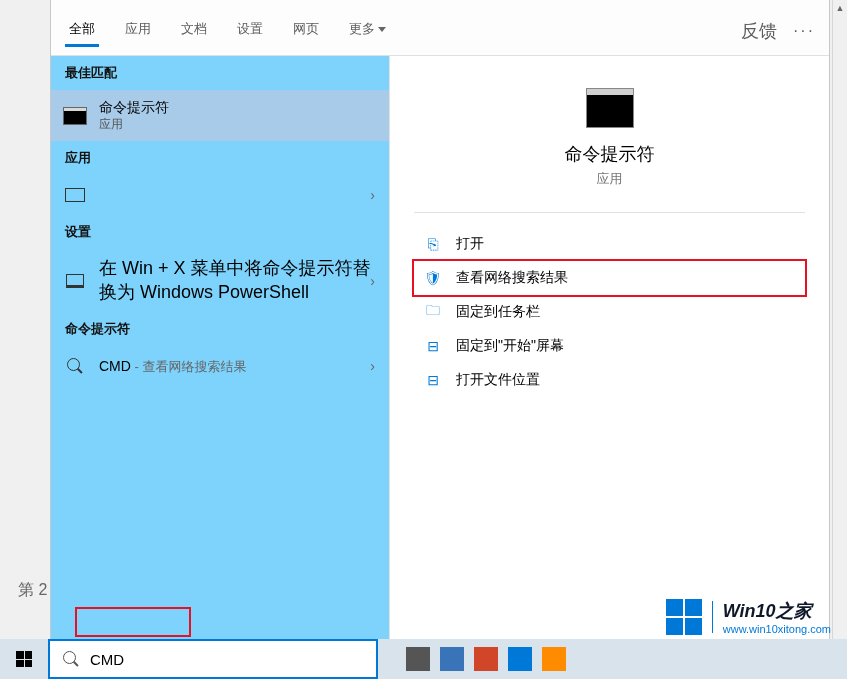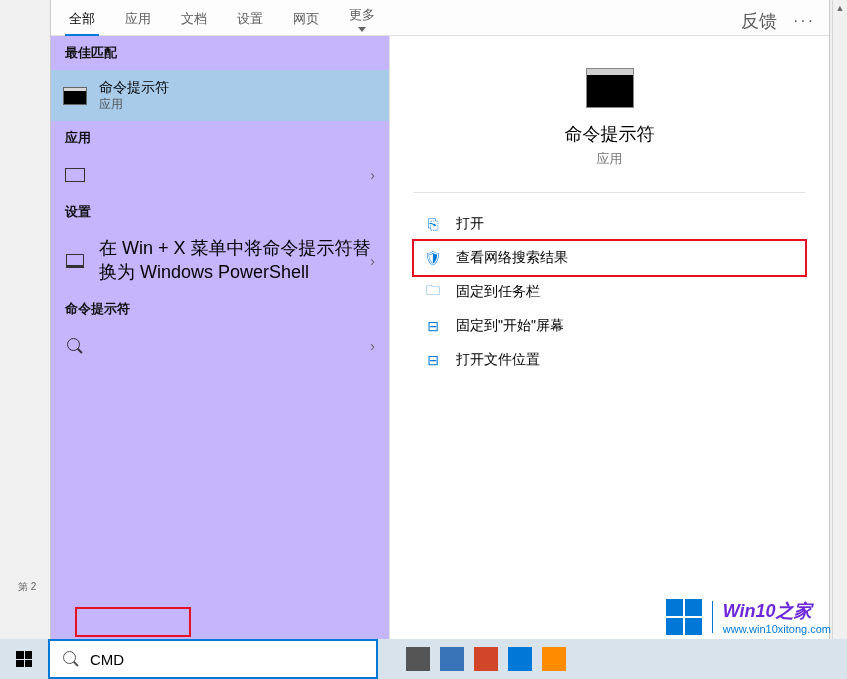--- a/index.html
+++ b/index.html
@@ -1,30 +1,30 @@
 <!DOCTYPE html>
 <html><head>
   <meta charset="utf-8">
   <style>
     * { box-sizing: border-box; margin: 0; padding: 0; }
     body { font-family: "Microsoft YaHei", "Segoe UI", sans-serif; font-size: 13px; color: #000; background: #f0f0f0; width: 847px; height: 679px; overflow: hidden; position: relative; }
     
     .search-panel { position: absolute; left: 50px; top: 0; width: 780px; height: 640px; background: #fdfdfd; display: flex; flex-direction: column; border: 1px solid #c8c8c8; border-top: none; }
     
-    .filter-tabs { display: flex; align-items: center; padding: 6px 14px 0 14px; border-bottom: 1px solid #e0e0e0; height: 36px; }
+    .filter-tabs { display: flex; align-items: center; padding: 6px 14px 0 14px; border-bottom: 1px solid #e0e0e0; height: 56px; }
     .filter-tab { padding: 6px 4px; margin-right: 22px; font-size: 13px; color: #5c5c5c; cursor: pointer; border-bottom: 3px solid transparent; }
     .filter-tab.active { color: #000; border-bottom: 3px solid #0078d7; font-weight: 500; }
-    .filter-more { display: flex; align-items: center; gap: 3px; flex-direction: column; }
+    .filter-more { display: flex; align-items: center; gap: 3px; }
     .filter-spacer { flex: 1; }
     .feedback { margin-right: 16px; color: #5c5c5c; font-size: 18px; }
     .ellipsis { color: #5c5c5c; font-size: 16px; letter-spacing: 2px; cursor: pointer; }
     
     .panel-body { display: flex; flex: 1; overflow: hidden; }
     
-    .left-col { width: 338px; background: #c4b5fd; overflow-y: auto; }
+    .left-col { width: 338px; background: #7dd3fc; overflow-y: auto; }
     .section-header { padding: 8px 14px; font-size: 13px; font-weight: 600; color: #111; }
     
     .result-item { display: flex; align-items: center; padding: 8px 12px; cursor: pointer; position: relative; }
     .result-item.selected { background: #a8cbe9; }
     .result-item .icon-slot { width: 24px; height: 24px; margin-right: 12px; display: flex; align-items: center; justify-content: center; flex-shrink: 0; }
     .cmd-icon-sm { width: 24px; height: 18px; background: #000; border: 1px solid #666; }
     .cmd-icon-sm::before { content: ""; display: block; width: 100%; height: 3px; background: #d8d8d8; }
     .result-text { flex: 1; }
     .result-title { font-size: 14px; color: #000; line-height: 1.3; }
     .result-sub { font-size: 12px; color: #555; }
@@ -41,21 +41,21 @@
     .cmd-icon-lg { width: 48px; height: 40px; background: #000; border: 1px solid #888; margin-bottom: 14px; }
     .cmd-icon-lg::before { content: ""; display: block; width: 100%; height: 6px; background: #d0d0d0; }
     .preview-title { font-size: 18px; color: #000; margin-bottom: 4px; font-weight: 400; }
     .preview-sub { font-size: 13px; color: #777; }
     
     .actions { padding-top: 14px; }
     .action-item { display: flex; align-items: center; padding: 8px 10px; cursor: pointer; font-size: 14px; color: #000; }
     .action-item .action-icon { width: 18px; height: 18px; margin-right: 14px; display: flex; align-items: center; justify-content: center; color: #0078d7; font-size: 14px; }
     .action-highlight { border: 2px solid #e81123; margin: -2px; }
     
-    .page-label { position: absolute; left: 18px; top: 580px; font-size: 10px; color: #666; }
+    .page-label { position: absolute; left: 18px; top: 580px; font-size: 16px; color: #666; }
     
     .taskbar { position: absolute; left: 0; bottom: 0; width: 847px; height: 40px; background: #d9e3ec; display: flex; align-items: center; }
     .start-btn { width: 48px; height: 40px; display: flex; align-items: center; justify-content: center; cursor: pointer; }
     .win-logo { width: 16px; height: 16px; display: grid; grid-template-columns: 1fr 1fr; grid-template-rows: 1fr 1fr; gap: 1px; }
     .win-logo span { background: #000; }
     
     .search-box { width: 330px; height: 40px; border: 2px solid #0078d7; background: #fff; display: flex; align-items: center; padding: 0 12px; }
     .search-box .search-glyph { margin-right: 10px; }
     .search-box .search-glyph::before { border-color: #555; }
     .search-box .search-glyph::after { background: #555; }
@@ -67,21 +67,21 @@
     .task-icon.a { background: #555; }
     .task-icon.b { background: #3a74b8; }
     .task-icon.c { background: #d14628; }
     .task-icon.d { background: #0078d7; }
     .task-icon.e { background: #ff8c00; }
     
     .watermark { position: absolute; right: 16px; bottom: 44px; display: flex; align-items: center; gap: 10px; }
     .wm-logo { width: 36px; height: 36px; display: grid; grid-template-columns: 1fr 1fr; grid-template-rows: 1fr 1fr; gap: 2px; }
     .wm-logo span { background: #0078d7; }
     .wm-text { display: flex; flex-direction: column; align-items: flex-start; }
-    .wm-title { font-size: 18px; font-style: italic; font-weight: 600; color: #6d28d9; }
+    .wm-title { font-size: 18px; font-style: italic; font-weight: 600; color: #0f172a; }
     .wm-url { font-size: 11px; color: #0078d7; }
     .wm-divider { width: 1px; height: 32px; background: #0078d7; }
     
     .chev-down-sm { display: inline-block; width: 0; height: 0; border-left: 4px solid transparent; border-right: 4px solid transparent; border-top: 5px solid #666; }
     
     .right-scroll { position: absolute; right: 0; top: 0; width: 15px; height: 640px; background: #f0f0f0; border-left: 1px solid #d6d6d6; }
     .right-scroll-arrow { height: 16px; display: flex; align-items: center; justify-content: center; color: #666; font-size: 9px; }
   </style>
 </head>
 <body>
@@ -138,20 +138,23 @@
         </div>
         <div class="chevron">›</div>
       </div>
 
       <div class="section-header">命令提示符</div>
 
       <div class="result-item">
         <div class="icon-slot">
             <div class="search-glyph"></div>
           </div>
+        <div class="result-text">
+          <div class="result-title"><span>CMD</span><span style="color:#666;font-size:13px;"> - 查看网络搜索结果</span></div>
+        </div>
         <div class="chevron">›</div>
       </div>
     </div>
 
     <div class="right-col">
       <div class="preview-hero">
         <div class="cmd-icon-lg"></div>
         <div class="preview-title">命令提示符</div>
         <div class="preview-sub">应用</div>
       </div>

